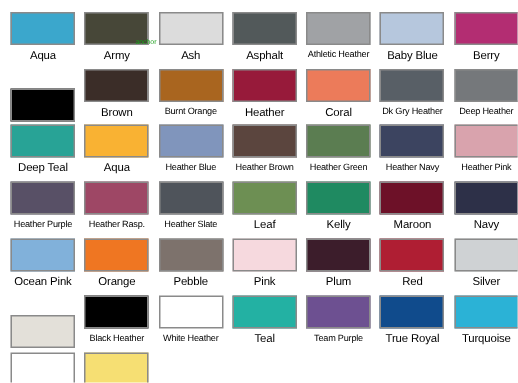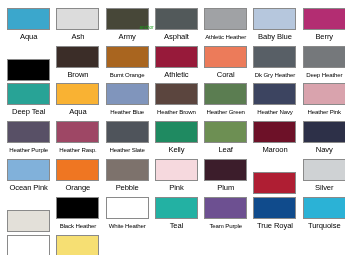--- a/index.html
+++ b/index.html
@@ -65,29 +65,29 @@
 </style>
 </head>
 <body>
 
 <div id="swatch-grid">
     <div class="swatch-cell">
       <div class="swatch-chip" title="Aqua" style="background: rgb(59, 167, 204); border-color: rgb(138, 138, 138);"></div>
       <span class="swatch-label">Aqua</span>
     </div>
     <div class="swatch-cell">
-      <div class="swatch-chip" title="Ash" style="background: rgb(220, 220, 220); border-color: rgb(138, 138, 138);"></div>
-      <span class="swatch-label">Ash</span>
-    </div>
-    <div class="swatch-cell">
       <div class="swatch-chip" title="Army" style="background: rgb(71, 71, 56); border-color: rgb(138, 138, 138);"></div>
       <span class="swatch-label">Army</span>
       <span class="anchor-note" style="color: rgb(26, 158, 26);">anchor</span>
     </div>
     <div class="swatch-cell">
+      <div class="swatch-chip" title="Ash" style="background: rgb(220, 220, 220); border-color: rgb(138, 138, 138);"></div>
+      <span class="swatch-label">Ash</span>
+    </div>
+    <div class="swatch-cell">
       <div class="swatch-chip" title="Asphalt" style="background: rgb(82, 89, 90); border-color: rgb(138, 138, 138);"></div>
       <span class="swatch-label">Asphalt</span>
     </div>
     <div class="swatch-cell">
       <div class="swatch-chip" title="Athletic Heather" style="background: rgb(160, 162, 165); border-color: rgb(138, 138, 138);"></div>
       <span class="swatch-label tiny">Athletic Heather</span>
     </div>
     <div class="swatch-cell">
       <div class="swatch-chip" title="Baby Blue" style="background: rgb(182, 199, 221); border-color: rgb(138, 138, 138);"></div>
       <span class="swatch-label">Baby Blue</span>
@@ -102,21 +102,21 @@
     <div class="swatch-cell">
       <div class="swatch-chip" title="Brown" style="background: rgb(59, 45, 40); border-color: rgb(138, 138, 138);"></div>
       <span class="swatch-label">Brown</span>
     </div>
     <div class="swatch-cell">
       <div class="swatch-chip" title="Burnt Orange" style="background: rgb(169, 101, 31); border-color: rgb(138, 138, 138);"></div>
       <span class="swatch-label tiny">Burnt Orange</span>
     </div>
     <div class="swatch-cell">
       <div class="swatch-chip" title="Cardinal" style="background: rgb(151, 26, 58); border-color: rgb(138, 138, 138);"></div>
-      <span class="swatch-label">Athletic</span>
+      <span class="swatch-label">Heather</span>
     </div>
     <div class="swatch-cell">
       <div class="swatch-chip" title="Coral" style="background: rgb(236, 123, 90); border-color: rgb(138, 138, 138);"></div>
       <span class="swatch-label">Coral</span>
     </div>
     <div class="swatch-cell">
       <div class="swatch-chip" title="Dk Gry Heather" style="background: rgb(88, 95, 102); border-color: rgb(138, 138, 138);"></div>
       <span class="swatch-label tiny">Dk Gry Heather</span>
     </div>
     <div class="swatch-cell">
@@ -157,28 +157,28 @@
     </div>
     <div class="swatch-cell">
       <div class="swatch-chip" title="Heather Rasp." style="background: rgb(158, 71, 101); border-color: rgb(138, 138, 138);"></div>
       <span class="swatch-label tiny">Heather Rasp.</span>
     </div>
     <div class="swatch-cell">
       <div class="swatch-chip" title="Heather Slate" style="background: rgb(79, 84, 91); border-color: rgb(138, 138, 138);"></div>
       <span class="swatch-label tiny">Heather Slate</span>
     </div>
     <div class="swatch-cell">
+      <div class="swatch-chip" title="Leaf" style="background: rgb(109, 143, 83); border-color: rgb(138, 138, 138);"></div>
+      <span class="swatch-label">Leaf</span>
+    </div>
+    <div class="swatch-cell">
       <div class="swatch-chip" title="Kelly" style="background: rgb(31, 138, 97); border-color: rgb(138, 138, 138);"></div>
       <span class="swatch-label">Kelly</span>
     </div>
     <div class="swatch-cell">
-      <div class="swatch-chip" title="Leaf" style="background: rgb(109, 143, 83); border-color: rgb(138, 138, 138);"></div>
-      <span class="swatch-label">Leaf</span>
-    </div>
-    <div class="swatch-cell">
       <div class="swatch-chip" title="Maroon" style="background: rgb(109, 17, 40); border-color: rgb(138, 138, 138);"></div>
       <span class="swatch-label">Maroon</span>
     </div>
     <div class="swatch-cell">
       <div class="swatch-chip" title="Navy" style="background: rgb(45, 48, 72); border-color: rgb(138, 138, 138);"></div>
       <span class="swatch-label">Navy</span>
     </div>
     <div class="swatch-cell">
       <div class="swatch-chip" title="Ocean Blue" style="background: rgb(129, 177, 218); border-color: rgb(138, 138, 138);"></div>
       <span class="swatch-label">Ocean Pink</span>
@@ -194,20 +194,21 @@
     <div class="swatch-cell">
       <div class="swatch-chip" title="Pink" style="background: rgb(246, 217, 222); border-color: rgb(138, 138, 138);"></div>
       <span class="swatch-label">Pink</span>
     </div>
     <div class="swatch-cell">
       <div class="swatch-chip" title="Plum" style="background: rgb(60, 29, 43); border-color: rgb(138, 138, 138);"></div>
       <span class="swatch-label">Plum</span>
     </div>
     <div class="swatch-cell">
       <div class="swatch-chip" title="Red" style="background: rgb(175, 30, 51); border-color: rgb(138, 138, 138);"></div>
+      <span class="swatch-label">Red</span>
     </div>
     <div class="swatch-cell">
       <div class="swatch-chip" title="Silver" style="background: rgb(207, 210, 212); border-color: rgb(138, 138, 138);"></div>
       <span class="swatch-label">Silver</span>
     </div>
     <div class="swatch-cell">
       <div class="swatch-chip" title="Soft Cream" style="background: rgb(227, 224, 217); border-color: rgb(138, 138, 138);"></div>
     </div>
     <div class="swatch-cell">
       <div class="swatch-chip" title="Black Heather" style="background: rgb(0, 0, 0); border-color: rgb(138, 138, 138);"></div>

